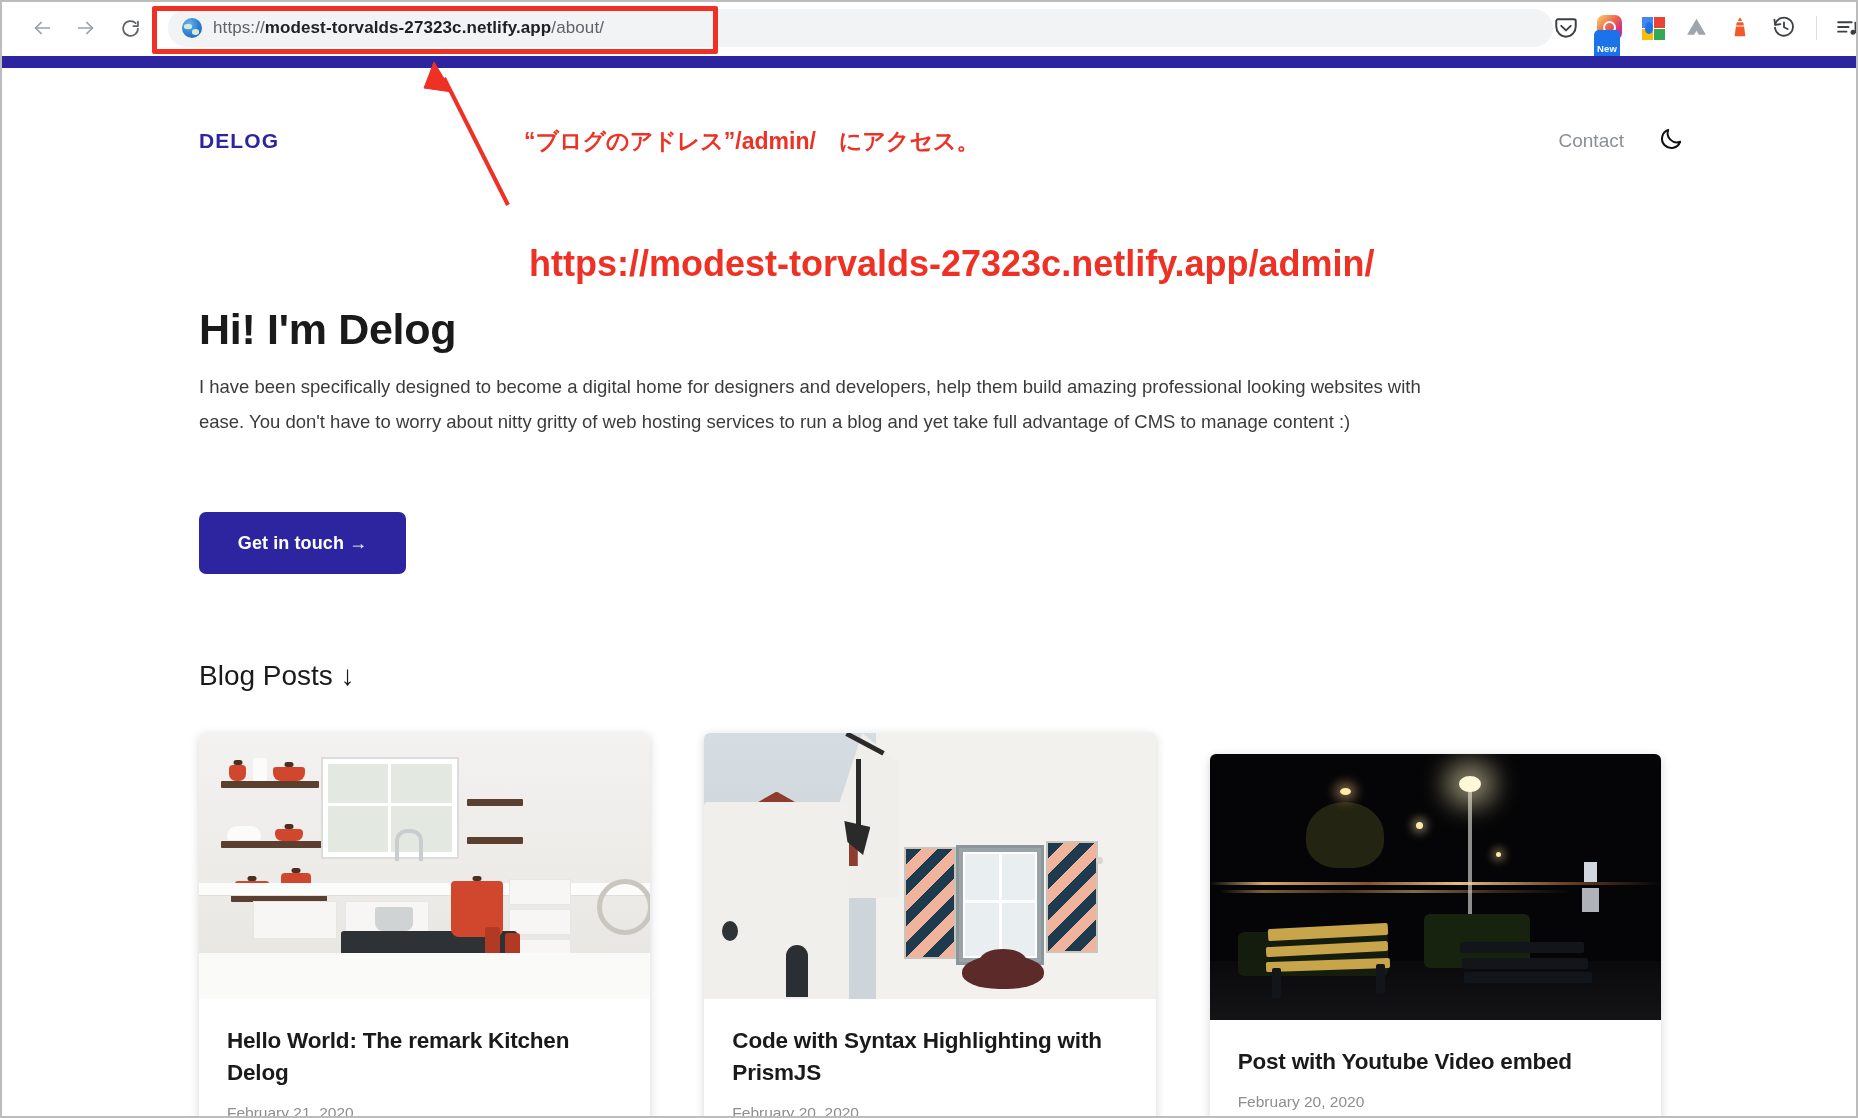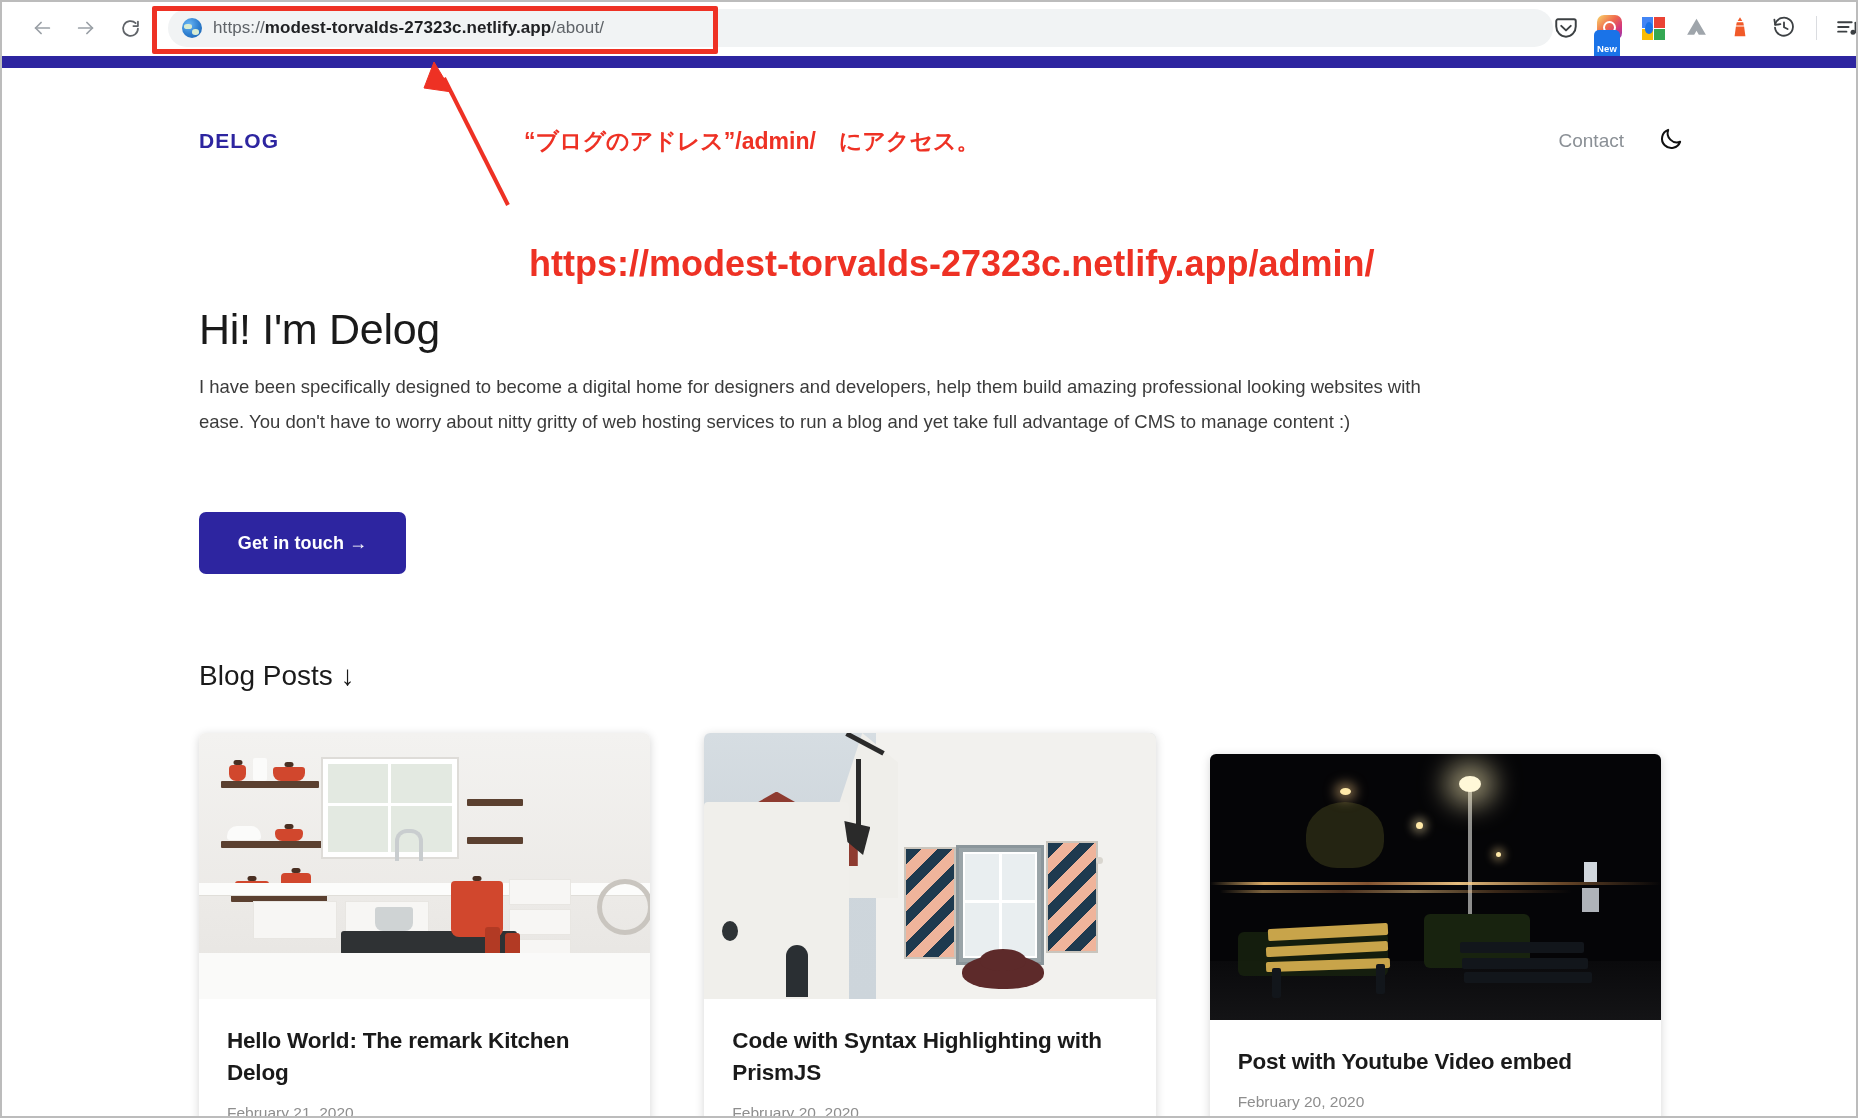--- a/index.html
+++ b/index.html
@@ -107,21 +107,21 @@
   }
   .nav-right {
     position: absolute; right: 174px; top: 58px;
     display: flex; align-items: center; gap: 34px;
   }
   .nav-link { font-size: 19px; color: #8b9096; }
   .moon { color: #111; }
 
   .hero-title {
     position: absolute; left: 199px; top: 237px;
-    font-size: 43px; font-weight: 400; color: #1a1a1a; letter-spacing: -.3px;
+    font-size: 43px; font-weight: 700; color: #1a1a1a; letter-spacing: -.3px;
   }
   .hero-body {
     position: absolute; left: 199px; top: 302px; width: 1245px;
     font-size: 18.5px; line-height: 34.5px; color: #3b3b3b;
   }
   .cta {
     position: absolute; left: 199px; top: 444px;
     width: 207px; height: 62px; border-radius: 7px;
     background: #2d25a0; color: #fff;
     display: flex; align-items: center; justify-content: center;

